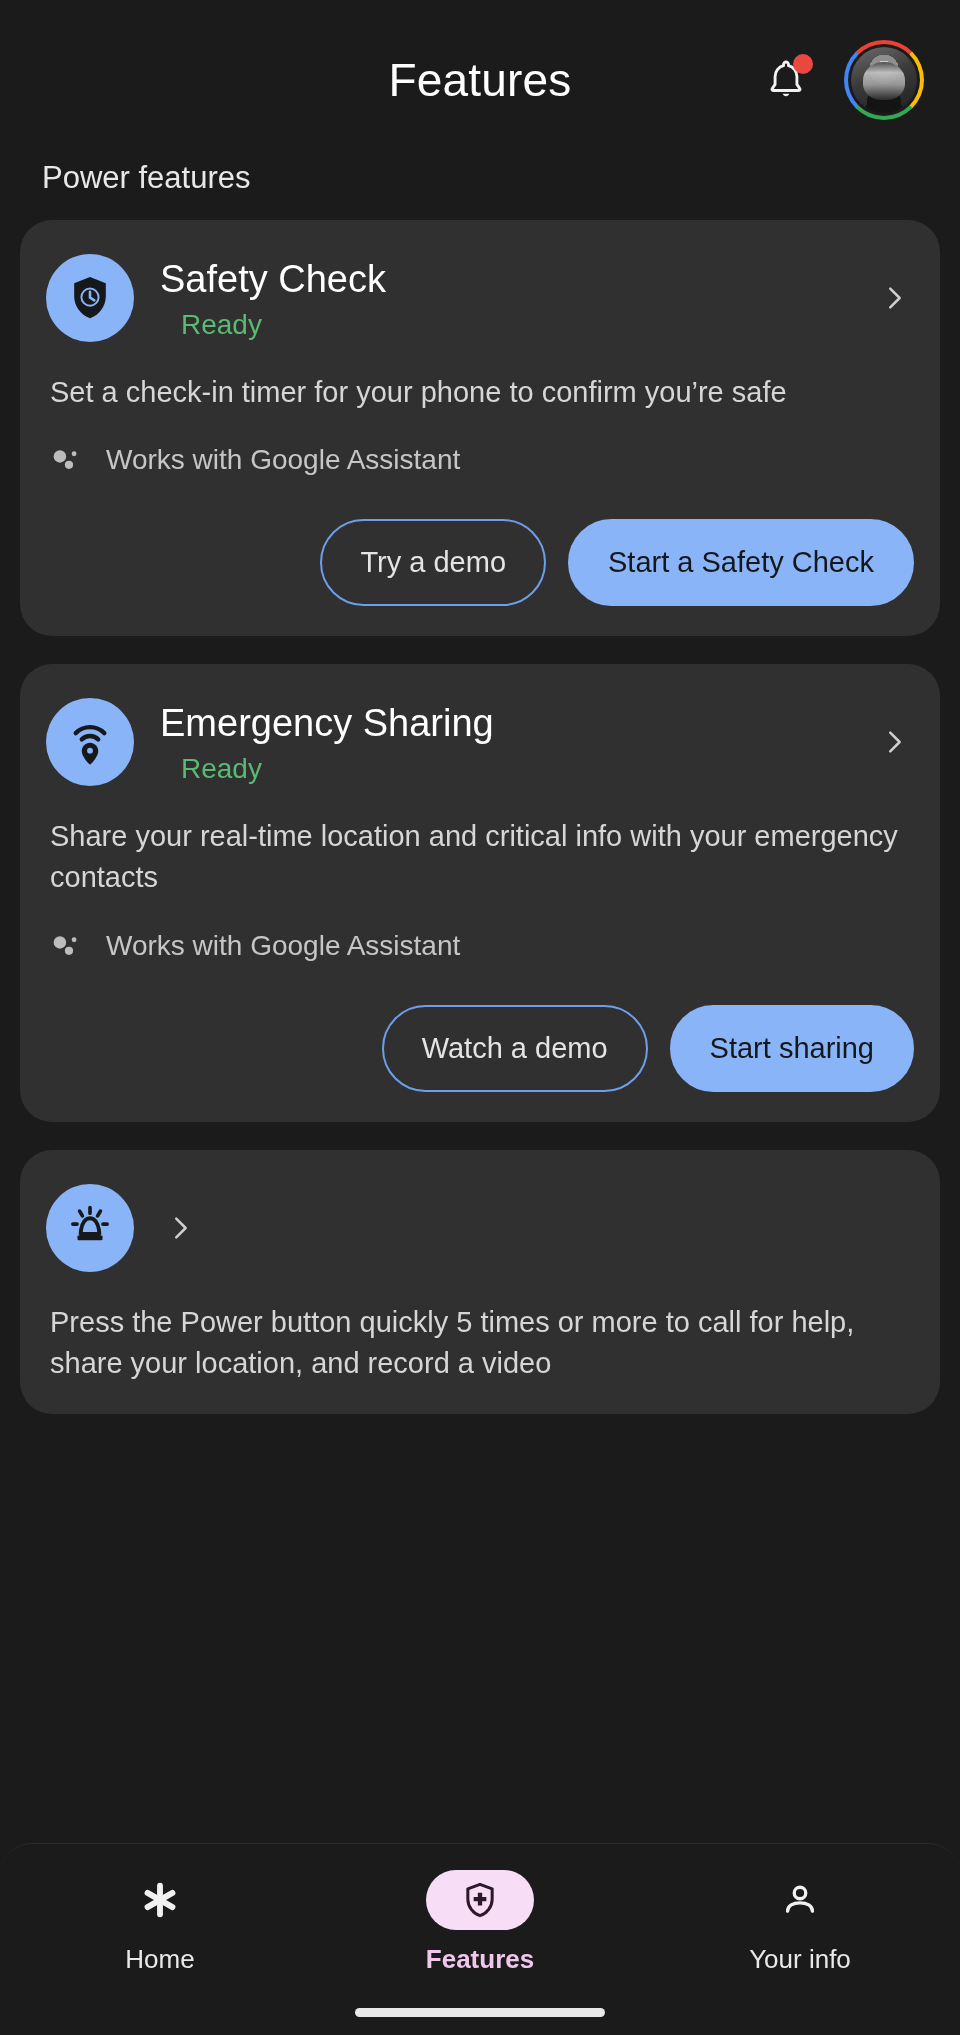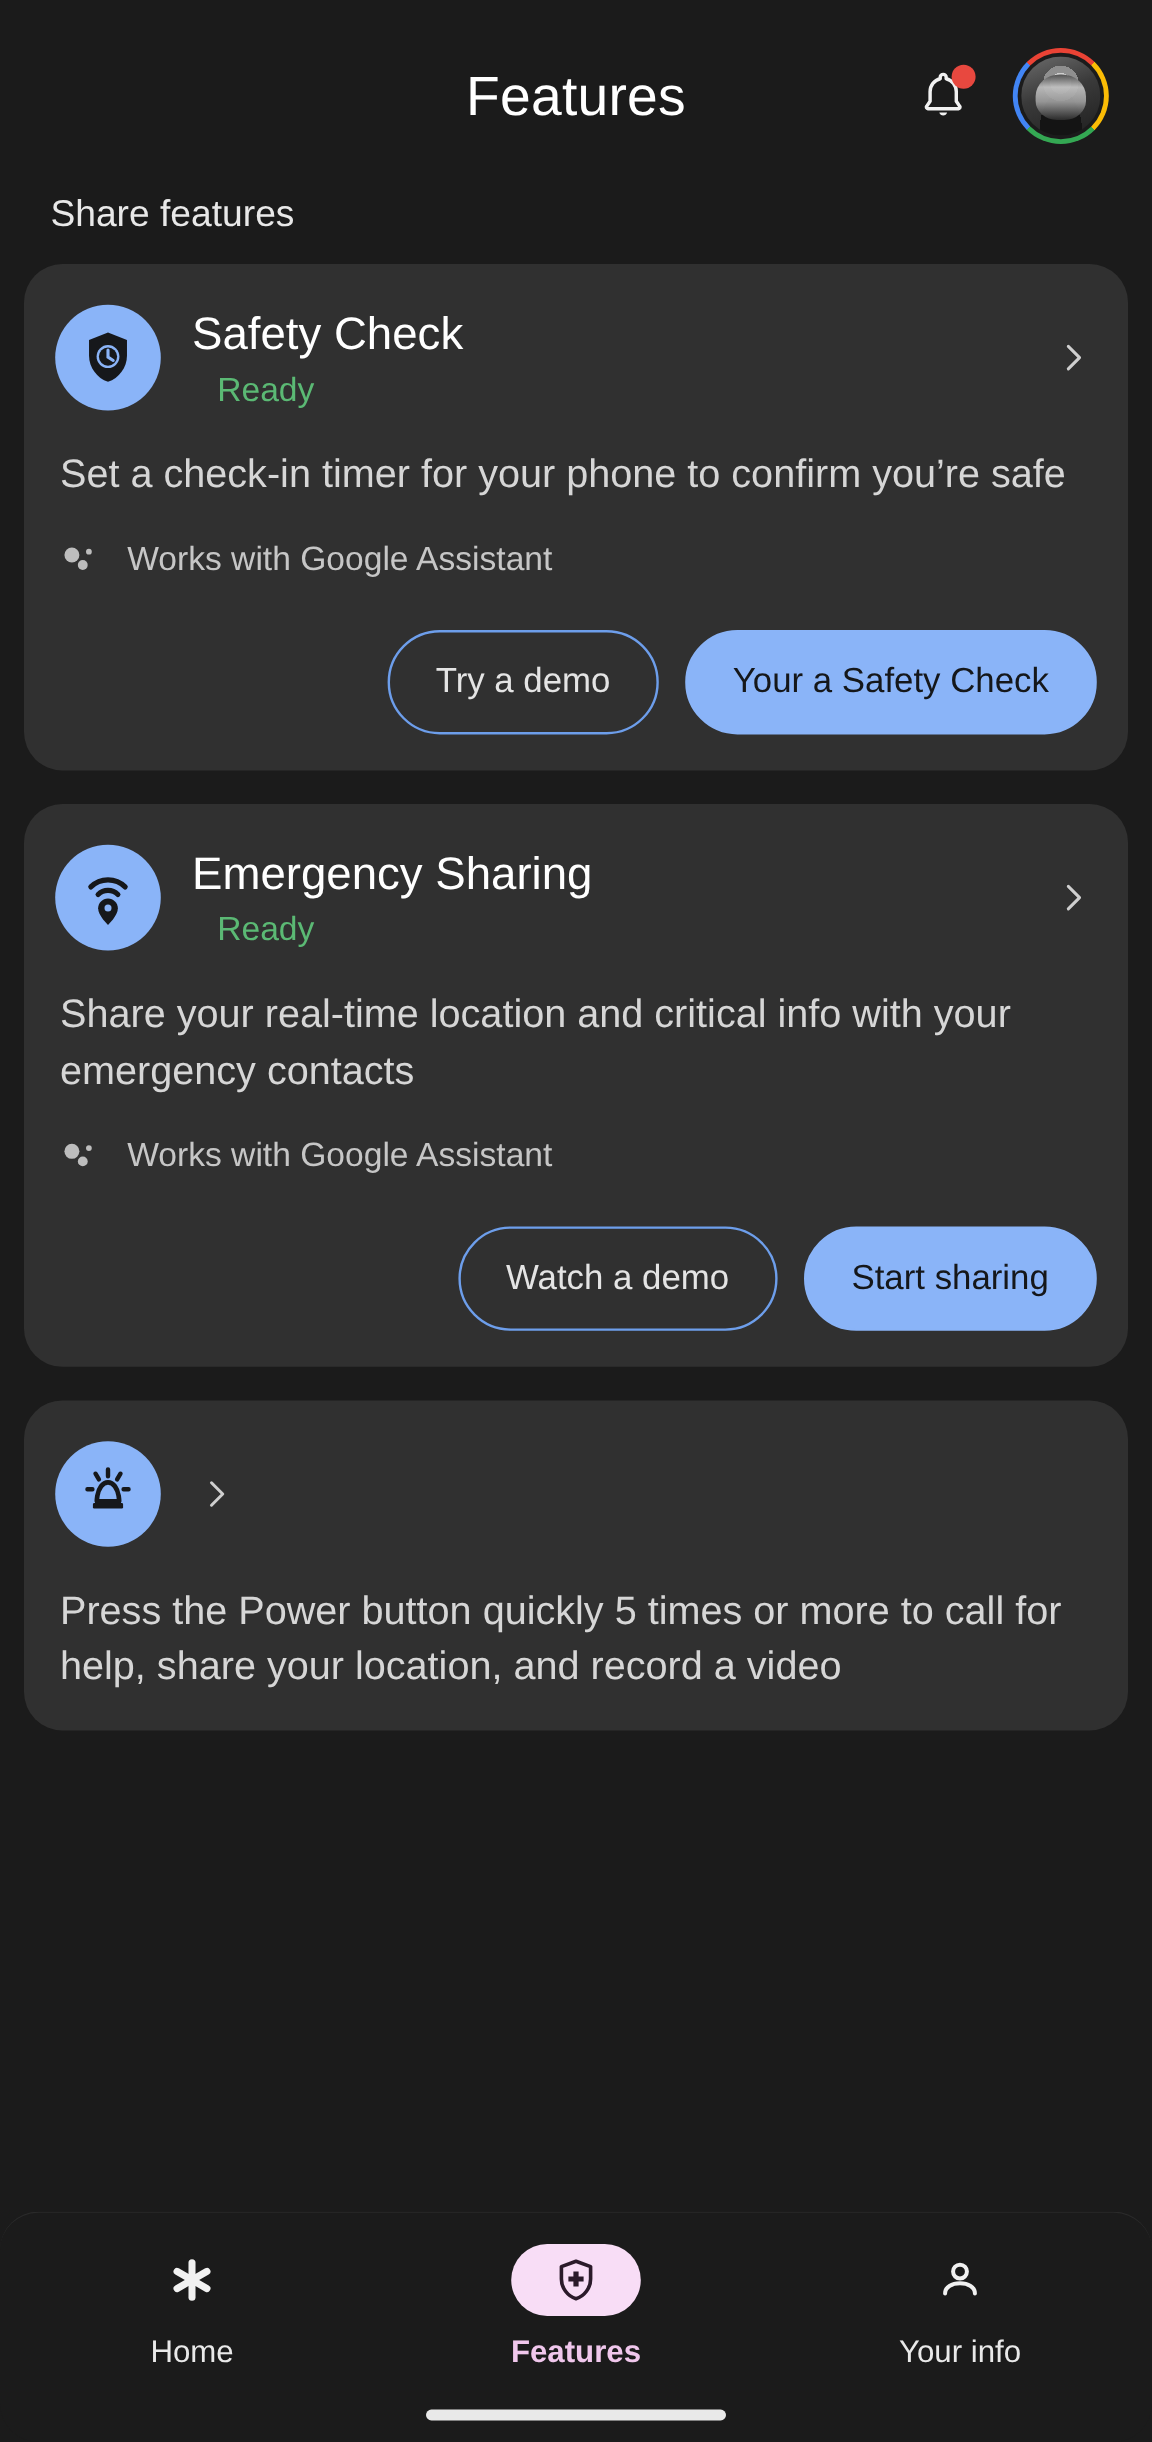--- a/index.html
+++ b/index.html
@@ -124,21 +124,21 @@
     margin-left:21px;
   }
   .chev {
     flex:0 0 auto;
     align-self:center;
     width:40px; height:40px;
     display:flex; align-items:center; justify-content:center;
   }
 
   .card-desc {
-    font-size:33px; color:#d6d6d6;
+    font-size:29px; color:#d6d6d6;
     line-height:1.42;
     margin-top:30px;
     padding:0 4px;
   }
 
   .assistant-row {
     display:flex; align-items:center; gap:22px;
     margin-top:30px;
     padding:0 4px;
   }
@@ -224,21 +224,21 @@
 
       <div class="avatar-ring">
         <div class="avatar-inner">
           <div class="avatar-photo"></div>
         </div>
       </div>
 
     </div>
   </div>
 
-  <div class="section-label">Share features</div>
+  <div class="section-label">Power features</div>
 
   <div class="content">
 
     <div class="card">
       <div class="card-head">
         <div class="card-icon">
           <svg width="52" height="52" viewBox="0 0 24 24">
             <path d="M12 2.3 4.7 5.2v6c0 4.6 3.1 8.8 7.3 10.1 4.2-1.3 7.3-5.5 7.3-10.1v-6z" fill="#16181b"></path>
             <circle cx="12" cy="11.6" r="4.4" fill="#8ab4f8"></circle>
             <circle cx="12" cy="11.6" r="3.5" fill="#16181b"></circle>
@@ -262,21 +262,21 @@
         <svg width="34" height="34" viewBox="0 0 24 24">
           <circle cx="7" cy="9.5" r="4.4" fill="#bdbdbd"></circle>
           <circle cx="17" cy="7.6" r="1.7" fill="#bdbdbd"></circle>
           <circle cx="13.4" cy="15.4" r="2.9" fill="#bdbdbd"></circle>
         </svg>
         <div class="assistant-label">Works with Google Assistant</div>
       </div>
 
       <div class="card-actions">
         <div class="btn btn-outline">Try a demo</div>
-        <div class="btn btn-filled">Your a Safety Check</div>
+        <div class="btn btn-filled">Start a Safety Check</div>
       </div>
     </div>
 
     <div class="card">
       <div class="card-head">
         <div class="card-icon">
           <svg width="52" height="52" viewBox="0 0 24 24">
             <path d="M5.4 7.9a9.3 9.3 0 0 1 13.2 0" fill="none" stroke="#16181b" stroke-width="2" stroke-linecap="round"></path>
             <path d="M8.2 10.8a5.4 5.4 0 0 1 7.6 0" fill="none" stroke="#16181b" stroke-width="2" stroke-linecap="round"></path>
             <path d="M12 12.3c-2.1 0-3.8 1.7-3.8 3.8 0 2.9 3.8 6.4 3.8 6.4s3.8-3.5 3.8-6.4c0-2.1-1.7-3.8-3.8-3.8z" fill="#16181b"></path>

